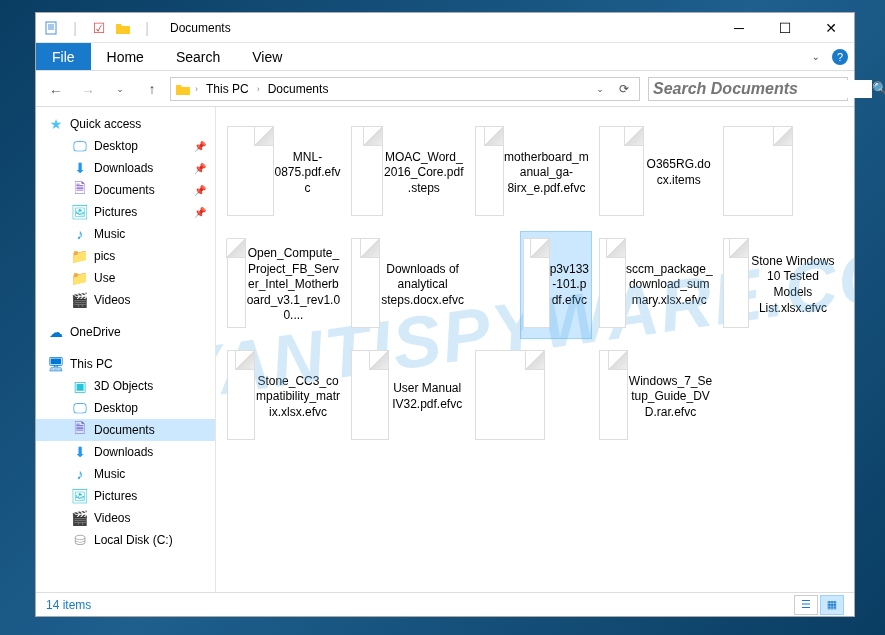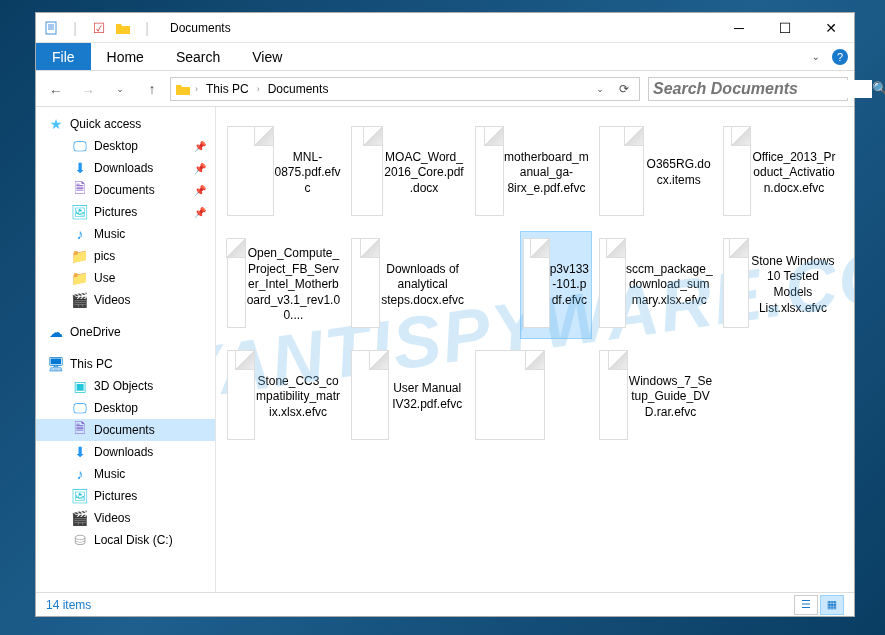--- a/index.html
+++ b/index.html
@@ -438,33 +438,32 @@
 
     <div class="content">
       <div class="watermark">MYANTISPYWARE.COM</div>
       <div class="grid" id="file-grid">
           <div class="file-item">
             <div class="file-thumb"></div>
             <div class="file-label">MNL-0875.pdf.efvc</div>
           </div>
           <div class="file-item">
             <div class="file-thumb"></div>
-            <div class="file-label">MOAC_Word_2016_Core.pdf.docx</div>
+            <div class="file-label">MOAC_Word_2016_Core.pdf.steps</div>
           </div>
           <div class="file-item">
             <div class="file-thumb"></div>
             <div class="file-label">motherboard_manual_ga-8irx_e.pdf.efvc</div>
           </div>
           <div class="file-item">
             <div class="file-thumb"></div>
             <div class="file-label">O365RG.docx.items</div>
           </div>
           <div class="file-item">
             <div class="file-thumb"></div>
-            <div class="file-label">Office_2013_Product_Activation.docx.efvc</div>
           </div>
           <div class="file-item">
             <div class="file-thumb"></div>
             <div class="file-label">Open_Compute_Project_FB_Server_Intel_Motherboard_v3.1_rev1.00....</div>
           </div>
           <div class="file-item">
             <div class="file-thumb"></div>
             <div class="file-label">Downloads of analytical steps.docx.efvc</div>
           </div>
           <div class="file-item selected">

